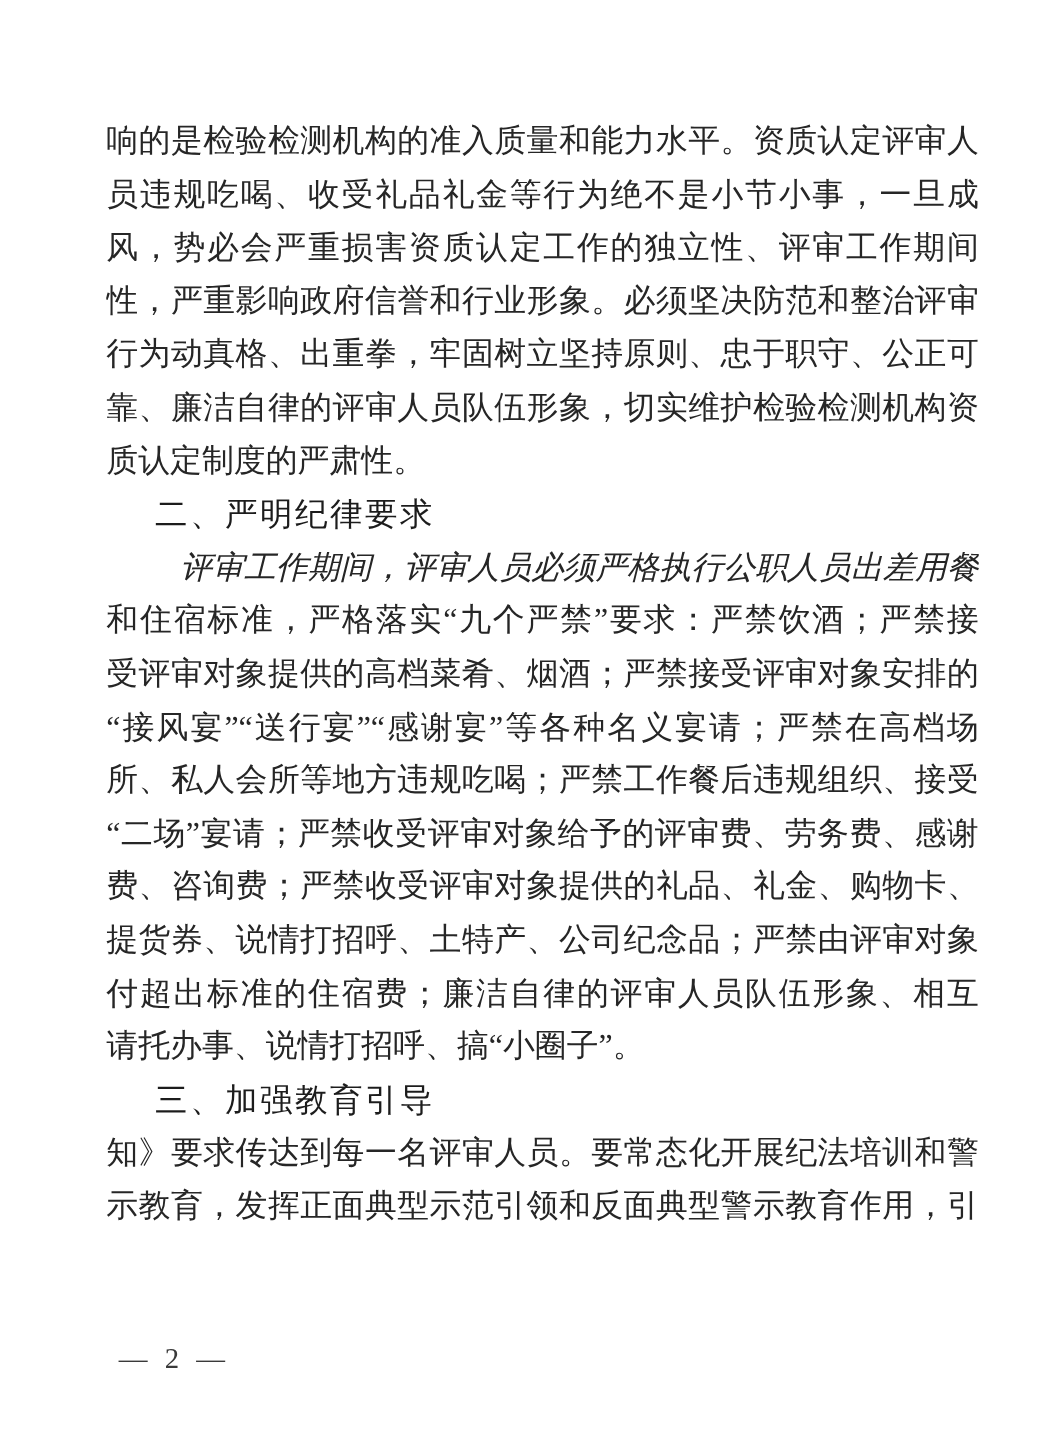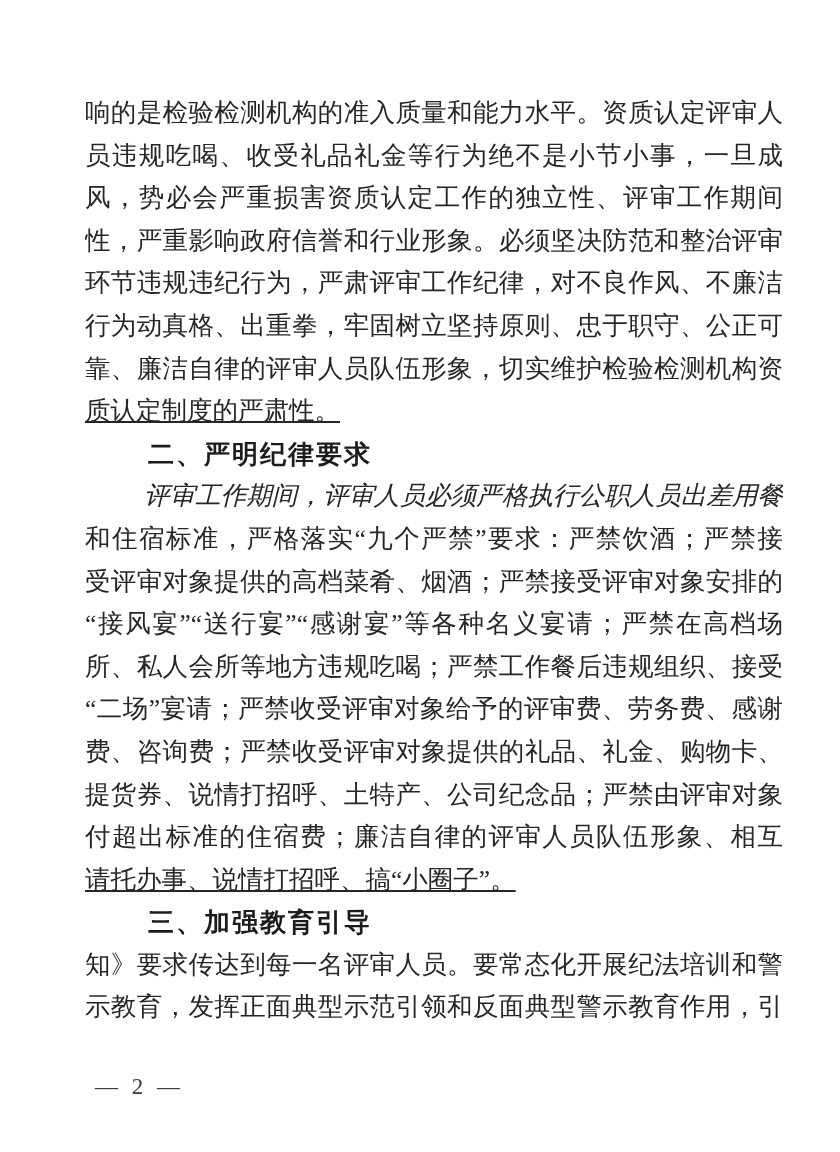--- a/index.html
+++ b/index.html
@@ -29,33 +29,32 @@
     height: 42.6px;
     text-align: justify;
     text-align-last: justify;
     text-justify: inter-character;
     overflow: hidden;
     color: #262626;
   }
   .line.no-justify {
     text-align: left;
     text-align-last: left;
-    text-decoration: underline;
   }
   .line.indent {
     text-indent: 59px;
     font-style: italic;
   }
   .heading {
     font-family: "Liberation Sans", "DejaVu Sans", sans-serif;
-    font-weight: 700;
+    font-weight: 400;
     font-size: 26px;
     line-height: 42.6px;
     height: 42.6px;
-    margin-left: 63px;
+    margin-left: 39px;
     color: #1c1c1c;
     letter-spacing: 2px;
   }
   .page-footer {
     position: absolute;
     left: 95px;
     top: 1072px;
     font-size: 23px;
     line-height: 30px;
     color: #3a3a3a;
@@ -66,21 +65,20 @@
 </head>
 <body>
 
 <div class="page">
   <main class="text-block">
       <div class="paragraph">
         <div class="line">响的是检验检测机构的准入质量和能力水平。资质认定评审人</div>
         <div class="line">员违规吃喝、收受礼品礼金等行为绝不是小节小事，一旦成</div>
         <div class="line">风，势必会严重损害资质认定工作的独立性、评审工作期间</div>
         <div class="line">性，严重影响政府信誉和行业形象。必须坚决防范和整治评审</div>
-        <div class="line">环节违规违纪行为，严肃评审工作纪律，对不良作风、不廉洁</div>
         <div class="line">行为动真格、出重拳，牢固树立坚持原则、忠于职守、公正可</div>
         <div class="line">靠、廉洁自律的评审人员队伍形象，切实维护检验检测机构资</div>
         <div class="line no-justify">质认定制度的严肃性。</div>
       </div>
       <div class="heading">二、严明纪律要求</div>
       <div class="paragraph">
         <div class="line indent">评审工作期间，评审人员必须严格执行公职人员出差用餐</div>
         <div class="line">和住宿标准，严格落实“九个严禁”要求：严禁饮酒；严禁接</div>
         <div class="line">受评审对象提供的高档菜肴、烟酒；严禁接受评审对象安排的</div>
         <div class="line">“接风宴”“送行宴”“感谢宴”等各种名义宴请；严禁在高档场</div>

